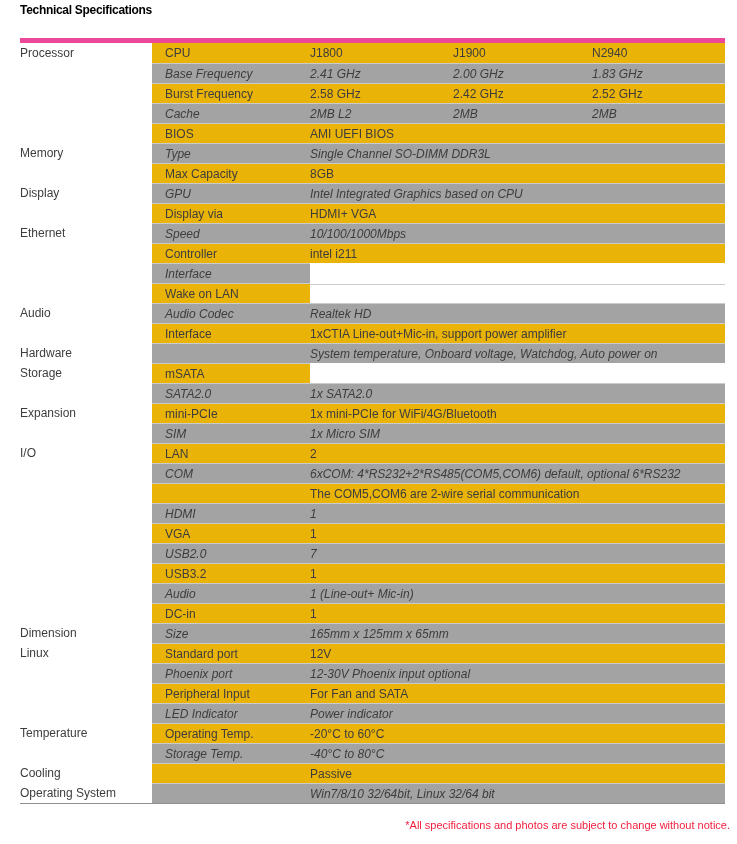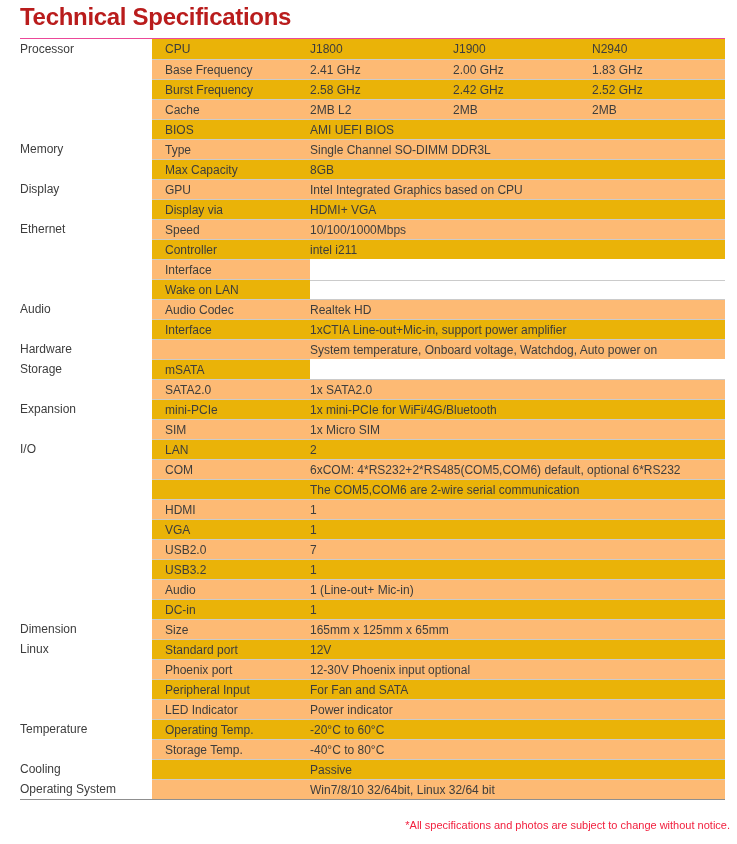--- a/index.html
+++ b/index.html
@@ -12,32 +12,32 @@
     position: relative;
     width: 737px;
     height: 844px;
     background: #ffffff;
     overflow: hidden;
   }
   .page-title {
     position: absolute;
     left: 20px;
     top: 3px;
-    font-size: 24px;
+    font-size: 12px;
     font-weight: bold;
     letter-spacing: -0.3px;
-    color: #b91c1c;
+    color: #000000;
     white-space: nowrap;
   }
   .spec-table {
     position: absolute;
     left: 20px;
     top: 38px;
     width: 705px;
-    border-top: 1px solid #ec4899;
+    border-top: 5px solid #ec4899;
     border-bottom: 1px solid #8f8f8f;
   }
   .spec-row {
     display: grid;
     grid-template-columns: 132px 158px 143px 139px 1fr;
     height: 20px;
     line-height: 20px;
     font-size: 12px;
     color: #3d3d3d;
   }
@@ -46,21 +46,21 @@
     white-space: nowrap;
     box-sizing: border-box;
   }
   .cat-cell {
     background: #ffffff;
     padding-left: 0;
   }
   .label-cell { padding-left: 13px; }
   .value-cell { padding-left: 0; }
   .shade { background: #eab308; }
-  .plain { background: #fdba74; }
+  .plain { background: #a3a3a3; font-style: italic; }
   .sep { border-top: 1px solid #cbcbcb; }
   .footer-note {
     position: absolute;
     right: 7px;
     top: 819px;
     font-size: 11px;
     color: #f2203e;
     text-align: right;
     white-space: nowrap;
   }

